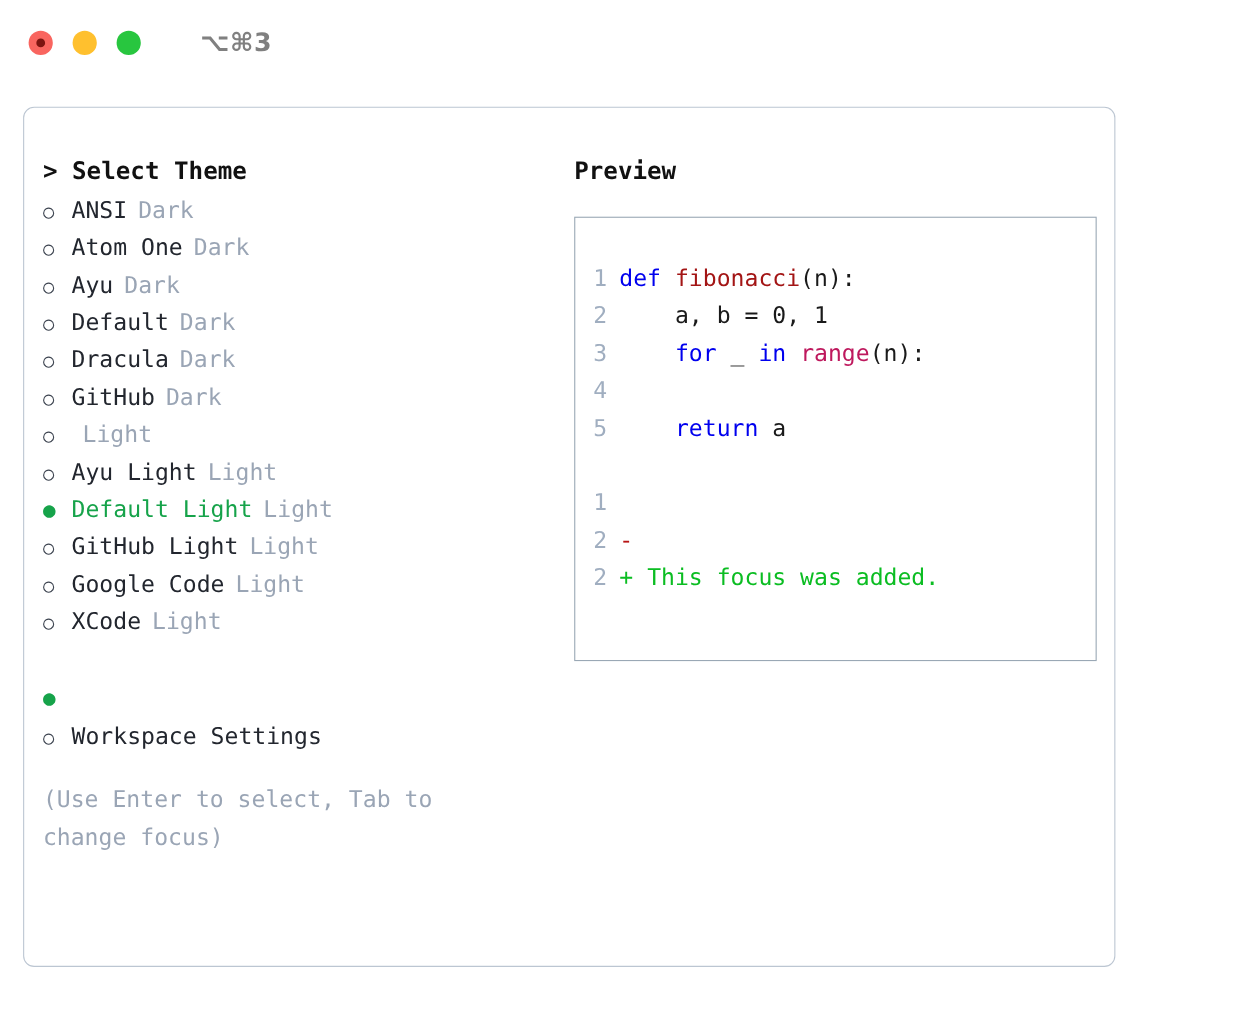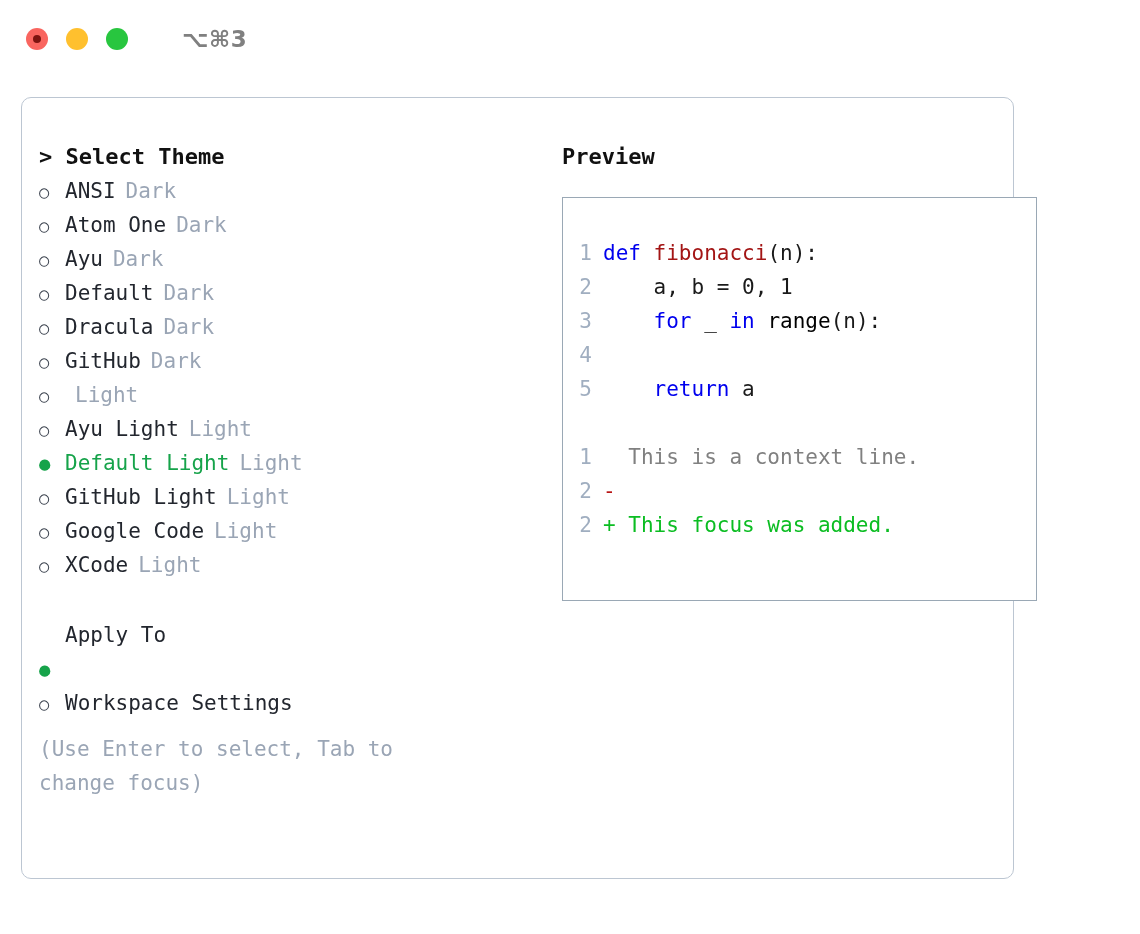--- a/index.html
+++ b/index.html
@@ -81,21 +81,20 @@
   }
 
   .content {
     position: absolute;
     left: 0; top: 0;
     width: 100%;
     height: 100%;
     box-sizing: border-box;
     padding: 42px 0 0 17px;
     display: flex;
-    gap: 40px;
   }
 
   
   .left-col {
     width: 468px;
     flex: none;
   }
 
   .section-head {
     font-size: 22px;
@@ -141,21 +140,21 @@
   .apply-head {
     font-size: 21px;
     color: #22262e;
     line-height: 34px;
     height: 34px;
     padding-left: 26px;
     white-space: pre;
   }
 
   .hint {
-    margin-top: 12px;
+    margin-top: 24px;
     width: 404px;
     font-size: 21px;
     line-height: 34px;
     color: #9aa5b5;
   }
 
   
   .right-col {
     flex: 1;
     padding-left: 15px;
@@ -190,21 +189,21 @@
     text-align: right;
     color: #a0aec0;
     padding-right: 11px;
     box-sizing: border-box;
   }
   .code-text { color: #1a1a1a; }
   .blank-line { height: 34px; }
 
   .tok-kw   { color: #0000ee; margin-top: 47px; }
   .tok-fn   { color: #a31515; }
-  .tok-bi   { color: #000000; }
+  .tok-bi   { color: #be185d; }
   .tok-pl   { color: #1a1a1a; }
 
   .diff-ctx { color: #808080; }
   .diff-del { color: #b81414; }
   .diff-add { color: #0bbd22; }
 </style>
 </head>
 <body>
 
 <div class="screen">
@@ -235,21 +234,20 @@
             <div class="opt-row"><span class="bullet">○</span><span class="opt-cat">Light</span></div>
             <div class="opt-row"><span class="bullet">○</span><span class="opt-label">Ayu Light</span><span class="opt-cat">Light</span></div>
             <div class="opt-row selected"><span class="bullet on">●</span><span class="opt-label">Default Light</span><span class="opt-cat">Light</span></div>
             <div class="opt-row"><span class="bullet">○</span><span class="opt-label">GitHub Light</span><span class="opt-cat">Light</span></div>
             <div class="opt-row"><span class="bullet">○</span><span class="opt-label">Google Code</span><span class="opt-cat">Light</span></div>
             <div class="opt-row"><span class="bullet">○</span><span class="opt-label">XCode</span><span class="opt-cat">Light</span></div>
           </div>
 
         <div class="spacer-lg"></div>
 
-        <div class="apply-head">Apply To</div>
 
         <div id="apply-list">
             <div class="opt-row selected"><span class="bullet on">●</span></div>
             <div class="opt-row"><span class="bullet">○</span><span class="opt-label">Workspace Settings</span></div>
           </div>
 
         <div class="hint">(Use Enter to select, Tab to change focus)</div>
       </div>
 
       <div class="right-col">
@@ -258,21 +256,21 @@
         <div class="preview-box">
           <div id="code-block">
               <div class="code-line"><span class="lineno">1</span><span class="code-text"><span class="tok-kw">def </span><span class="tok-fn">fibonacci</span><span class="tok-pl">(n):</span></span></div>
               <div class="code-line"><span class="lineno">2</span><span class="code-text"><span class="tok-pl">    a, b = 0, 1</span></span></div>
               <div class="code-line"><span class="lineno">3</span><span class="code-text"><span class="tok-pl">    </span><span class="tok-kw">for</span><span class="tok-pl"> _ </span><span class="tok-kw">in</span><span class="tok-pl"> </span><span class="tok-bi">range</span><span class="tok-pl">(n):</span></span></div>
               <div class="code-line"><span class="lineno">4</span></div>
               <div class="code-line"><span class="lineno">5</span><span class="code-text"><span class="tok-pl">    </span><span class="tok-kw">return</span><span class="tok-pl"> a</span></span></div>
             </div>
           <div class="blank-line"></div>
           <div id="diff-block">
-              <div class="code-line"><span class="lineno">1</span><span class="diff-ctx"> </span><span class="diff-ctx"> This is a context line.</span></div>
+              <div class="code-line"><span class="lineno">1</span><span class="diff-ctx"> </span></div>
               <div class="code-line"><span class="lineno">2</span><span class="diff-del">-</span></div>
               <div class="code-line"><span class="lineno">2</span><span class="diff-add">+</span><span class="diff-add"> This focus was added.</span></div>
             </div>
         </div>
       </div>
 
     </div>
   </div>
 </div>
 

